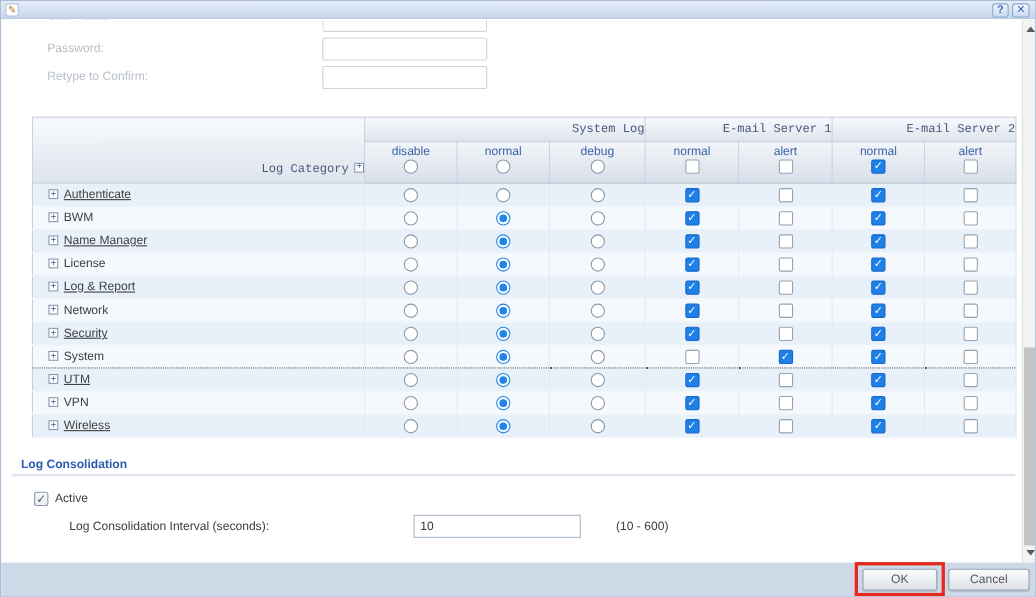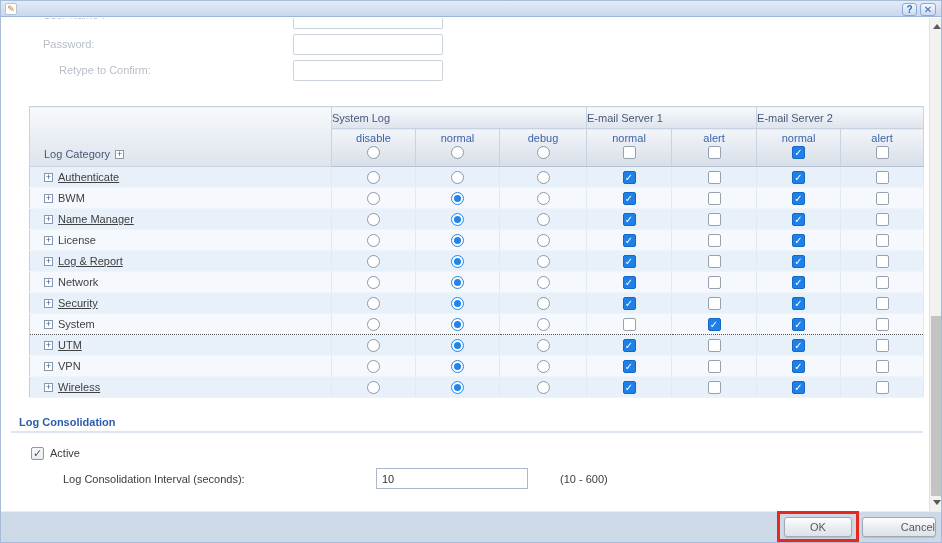--- a/index.html
+++ b/index.html
@@ -29,21 +29,21 @@
 
   
   .section-head { position:absolute; left:10px; width:912px; border-bottom:2px solid #dfe5ee; padding:0 0 3px 8px;
     color:#2a5db0; font-weight:bold; }
 
   
   .table-wrap { position:absolute; left:28px; top:105px; width:894px; }
   table.grid { border-collapse:collapse; table-layout:fixed; width:894px; border:1px solid #c4cedc; }
   table.grid th { font-weight:normal; }
   tr.grouphead th { height:22px; background:linear-gradient(#f7f9fc,#dee4ed);
-    border:1px solid #c9d2e0; color:#4a5878; text-align:left; }
+    border:1px solid #c9d2e0; color:#4a5878; text-align:right;font-family:Liberation Mono, monospace; }
   th.rowhead { background:linear-gradient(#f2f4f8,#dde3ec); text-align:left; vertical-align:bottom;
     padding:10px 0 6px 14px; color:#4b4f58; border:1px solid #c9d2e0; }
   tr.subhead th { height:38px; background:linear-gradient(#f2f5f9,#d8dfe9);
     border:1px solid #c9d2e0; border-bottom:1px solid #b6c2d2; vertical-align:top; padding-top:3px; text-align:center; }
   .sublabel { color:#3c64aa; margin-bottom:1px; }
   tbody td { height:21px; border-right:1px solid #e2e9f2; border-bottom:1px solid #eef4fa; }
   tbody tr.odd td { background:#e8f1fa;text-decoration:underline; }
   tbody tr.even td { background:#f5f9fd; }
   tbody tr.selected td { border-top:1px dotted #555; border-bottom:1px dotted #555; }
   td.rowlabel { padding-left:14px; color:#404040; text-align:left; }
@@ -73,21 +73,21 @@
   .plain-label { position:absolute; color:#3c3c3c; }
   .interval-input { position:absolute; left:375px; top:467px; width:152px; height:21px; background:#fff;
     border:1px solid #aab8ca; padding:0 0 0 5px; font-family:inherit; font-size:11px; color:#333; }
 
   
   .footer { position:absolute; left:0; top:510px; width:942px; height:33px; background:#cdd9e7; border-top:1px solid #e7edf4; }
   .btn { position:absolute; top:516px; height:20px; border:1px solid #9fa9b8; border-radius:3px;
     background:linear-gradient(#fdfdfd,#e9ecef 55%,#dfe3e8); color:#5a5a5a; font-size:11px; text-align:center;
     line-height:18px; cursor:pointer; box-shadow:0 1px 1px rgba(0,0,0,0.12); }
   .ok-btn { left:783px; width:68px; }
-  .cancel-btn { left:861px; width:74px;text-align:right; }
+  .cancel-btn { left:861px; width:74px; }
   .annotation { position:absolute; left:776px; top:510px; width:82px; height:31px;
     border:3px solid #e8281e; pointer-events:none; }
 
   
   .scrollbar { position:absolute; left:928px; top:17px; width:14px; height:493px; background:#f2f2f0; border-left:1px solid #e2e2e0; }
   .sb-up { position:absolute; left:3px; top:6px; width:0; height:0;
     border-left:4px solid transparent; border-right:4px solid transparent; border-bottom:5px solid #5a5a5a; }
   .sb-down { position:absolute; left:3px; bottom:6px; width:0; height:0;
     border-left:4px solid transparent; border-right:4px solid transparent; border-top:5px solid #5a5a5a; }
   .sb-thumb { position:absolute; left:1px; top:298px; width:11px; height:180px; background:#c3c3c3; border-radius:1px; }
@@ -102,21 +102,21 @@
     <span class="win-btn help-btn">?</span>
     <span class="win-btn close-btn">✕</span>
   </div>
 
   <div class="clip-label"><span>User Name :</span></div>
   <div class="txt-input clipped"></div>
 
   <div class="form-label" style="top:37px;">Password:</div>
   <div class="txt-input" style="top:33px;"></div>
 
-  <div class="form-label" style="top:63px;margin-left:16px;">Retype to Confirm:</div>
+  <div class="form-label" style="top:63px;">Retype to Confirm:</div>
   <div class="txt-input" style="top:59px;"></div>
 
 
   <div class="table-wrap" id="table-wrap">
       <table class="grid">
         <colgroup>
           <col style="width: 302px;">
           <col style="width: 84px;">
           <col style="width: 84px;">
           <col style="width: 87px;">

